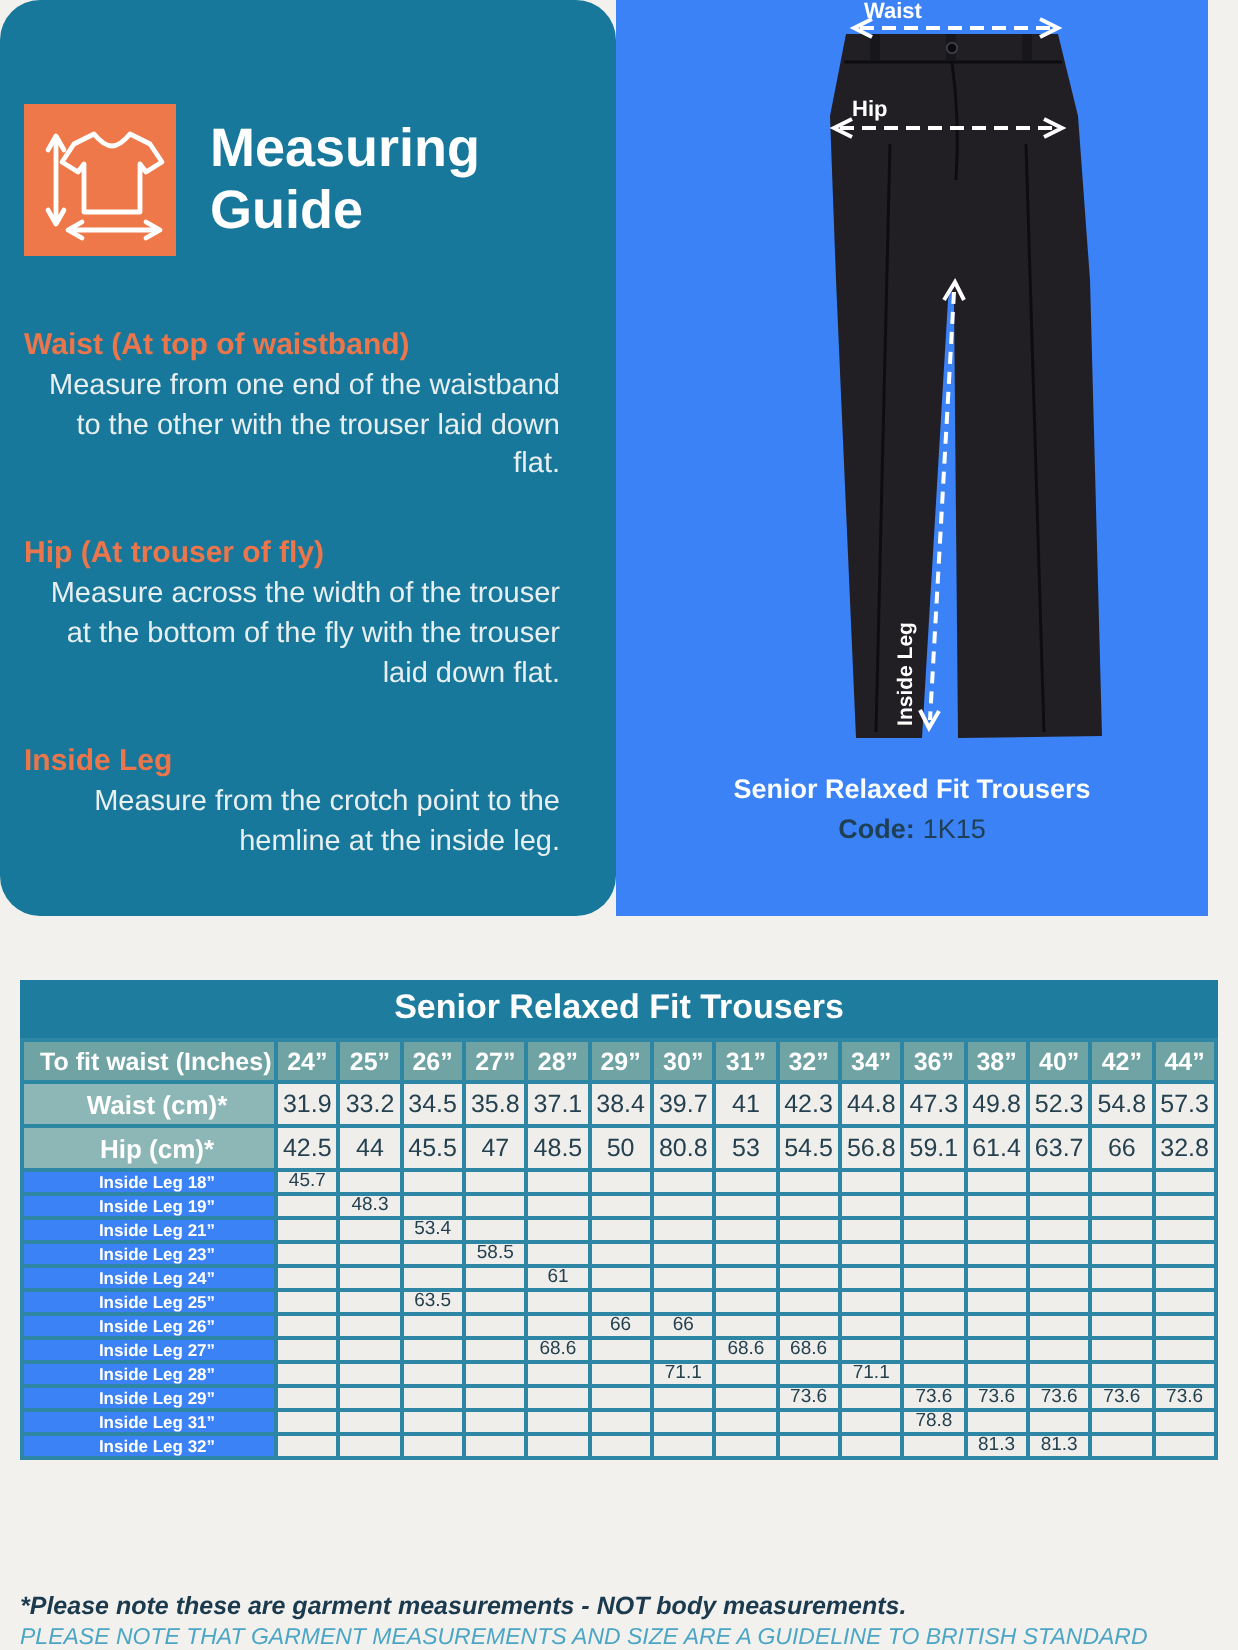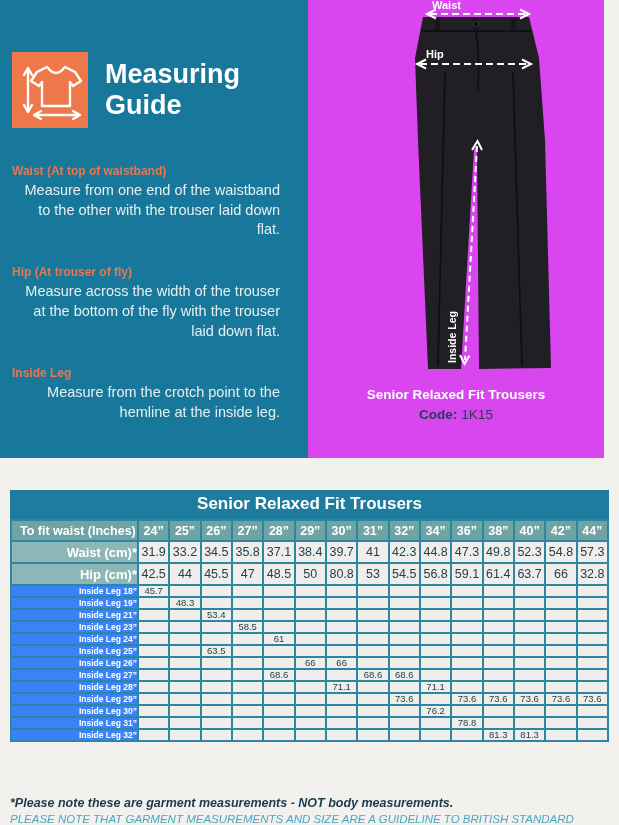--- a/index.html
+++ b/index.html
@@ -1,42 +1,42 @@
 <!DOCTYPE html>
 <html><head>
 <meta charset="utf-8">
 <style>
   * { margin:0; padding:0; box-sizing:border-box; }
   body { font-family:"Liberation Sans", sans-serif; }
   .page { position:relative; width:619px; height:825px; background:#f2f1ee; overflow:hidden; }
 
   
   .top { display:flex; height:458px; }
-  .panel-left { width:308px; height:458px; background:#17789b; padding:52px 28px 0 12px; }
+  .panel-left { width:308px; height:458px; background:#17789b; padding:52px 28px 0 12px;border-radius:20px; }
   .brand { display:flex; align-items:center; }
   .icon-box { width:76px; height:76px; background:#ee7849; flex:0 0 auto; }
   .brand-title { margin-left:17px; color:#ffffff; font-weight:bold; font-size:27px; line-height:31px; }
   .sections { margin-top:36px; }
   .gsec { margin-bottom:25px; }
-  .gsec h3 { color:#ec764b; font-size:12px; font-weight:bold; margin-bottom:3px; }
+  .gsec h3 { color:#ec764b; font-size:15px; font-weight:bold; margin-bottom:3px; }
   .gsec p { color:#e8eff1; font-size:14.5px; line-height:1.36; max-width:276px;text-align:right; }
 
-  .panel-right { width:296px; height:458px; background:#d946ef; position:relative; }
+  .panel-right { width:296px; height:458px; background:#3b82f6; position:relative; }
   .trouser-svg { position:absolute; left:0; top:0; }
   .caption { position:absolute; top:387px; left:0; width:100%; text-align:center; }
   .caption .l1 { color:#fbfdfd; font-weight:bold; font-size:13.5px; }
   .caption .l2 { color:#1e3f54; font-size:13.5px; margin-top:5px; }
   .caption .l2 .cl { font-weight:bold; margin-right:4px; }
 
   
   .table-wrap { position:absolute; left:10px; top:490px; width:599px; }
   .tbl-title { background:#1e7d9e; color:#ffffff; font-weight:bold; font-size:17px; text-align:center; padding:4px 0 5px 0; }
   table { border-collapse:collapse; width:100%; table-layout:fixed; }
   td { border:2px solid #2e86a5; overflow:hidden; white-space:nowrap; }
-  td.lbl { text-align:right; padding-left:8px; }
+  td.lbl { text-align:center; padding-left:8px; }
   tr.hdr td { background:#6fa3a4; color:#ffffff; font-weight:bold; font-size:12.5px; height:21px; text-align:center; }
   tr.hdr td.lbl { text-align:left; }
   tr.major td { height:22px; }
   tr.major td.lbl { background:#8cb7b6; color:#ffffff; font-weight:bold; font-size:13px; }
   tr.major td.val { background:#efeeeb; color:#25414f; font-size:12.5px; text-align:center; }
   tr.minor td { height:12px; line-height:1; }
   tr.minor td.lbl { background:#3b82f6; color:#ffffff; font-weight:bold; font-size:8.5px; }
   tr.minor td.val { background:#efeeeb; color:#25414f; font-size:9.5px; text-align:center; }
 
   
@@ -373,38 +373,20 @@
             <td class="val"></td>
             <td class="val">73.6</td>
             <td class="val"></td>
             <td class="val">73.6</td>
             <td class="val">73.6</td>
             <td class="val">73.6</td>
             <td class="val">73.6</td>
             <td class="val">73.6</td>
           </tr>
           <tr class="minor">
-            <td class="lbl">Inside Leg 30”</td>
-            <td class="val"></td>
-            <td class="val"></td>
-            <td class="val"></td>
-            <td class="val"></td>
-            <td class="val"></td>
-            <td class="val"></td>
-            <td class="val"></td>
-            <td class="val"></td>
-            <td class="val"></td>
-            <td class="val">76.2</td>
-            <td class="val"></td>
-            <td class="val"></td>
-            <td class="val"></td>
-            <td class="val"></td>
-            <td class="val"></td>
-          </tr>
-          <tr class="minor">
             <td class="lbl">Inside Leg 31”</td>
             <td class="val"></td>
             <td class="val"></td>
             <td class="val"></td>
             <td class="val"></td>
             <td class="val"></td>
             <td class="val"></td>
             <td class="val"></td>
             <td class="val"></td>
             <td class="val"></td>

